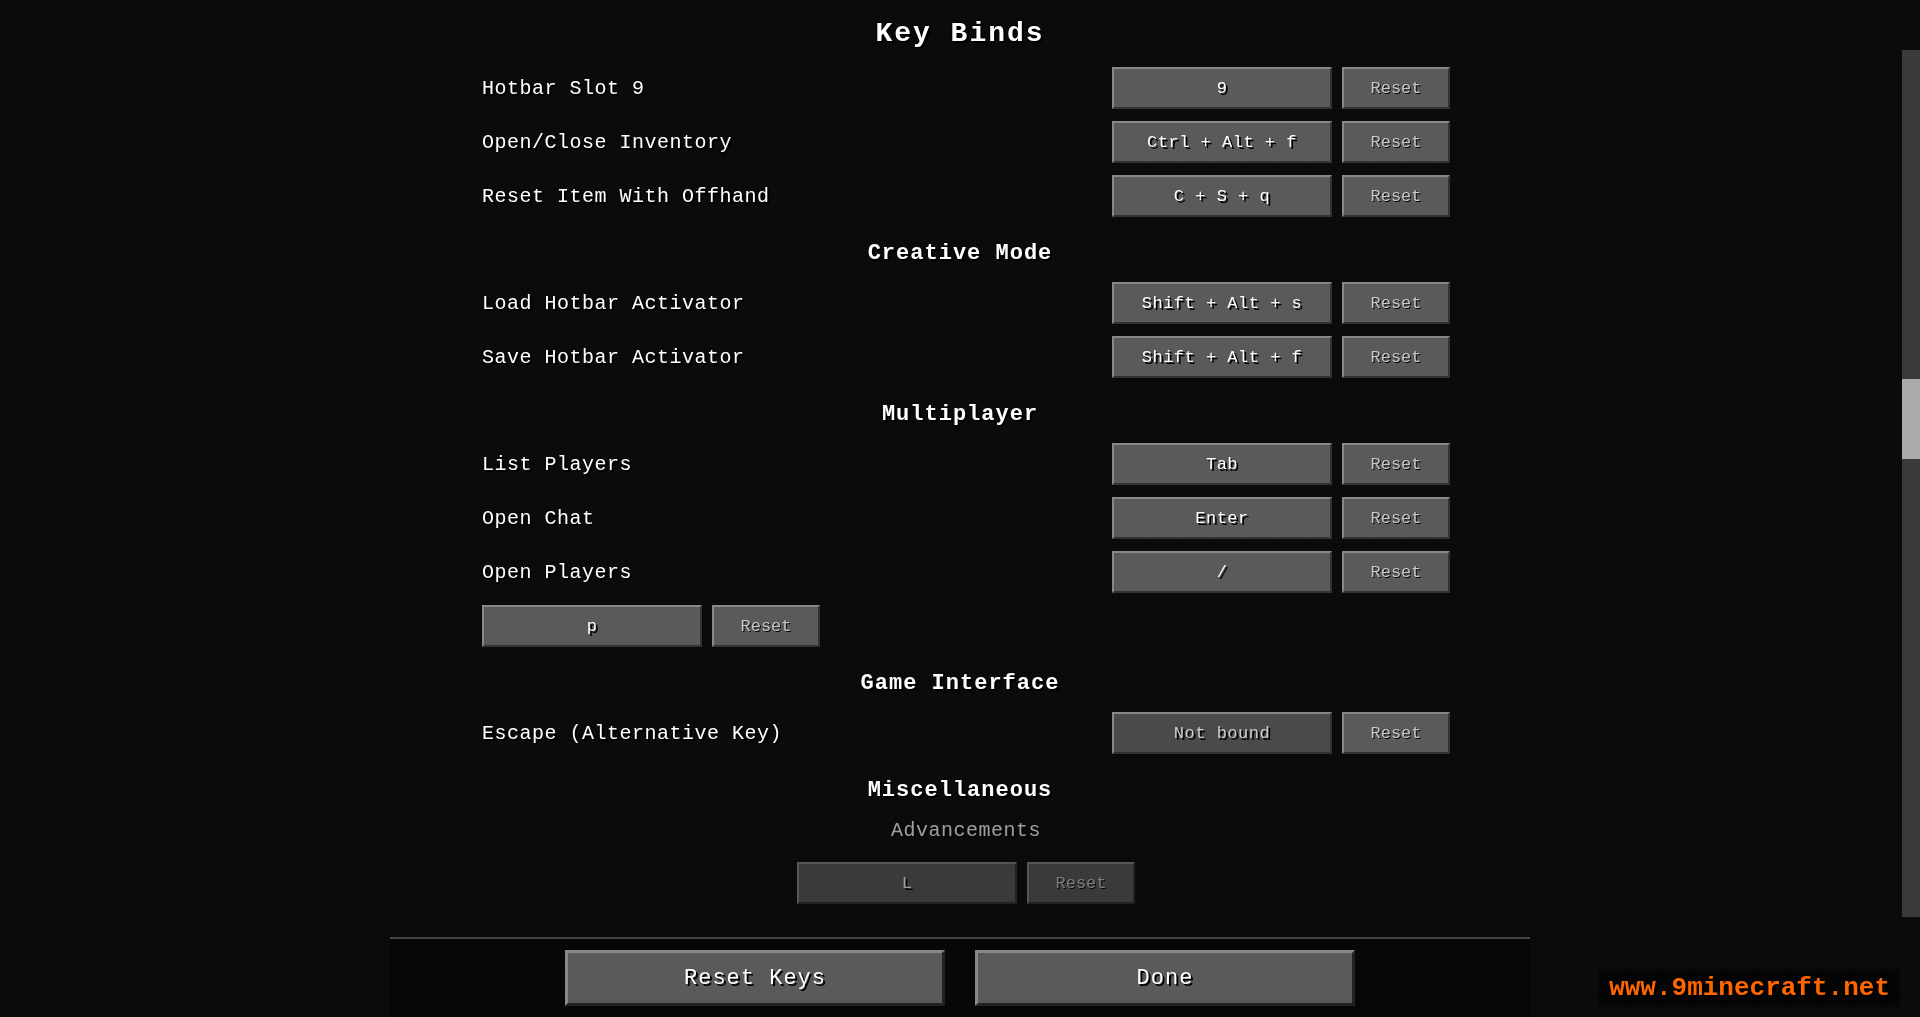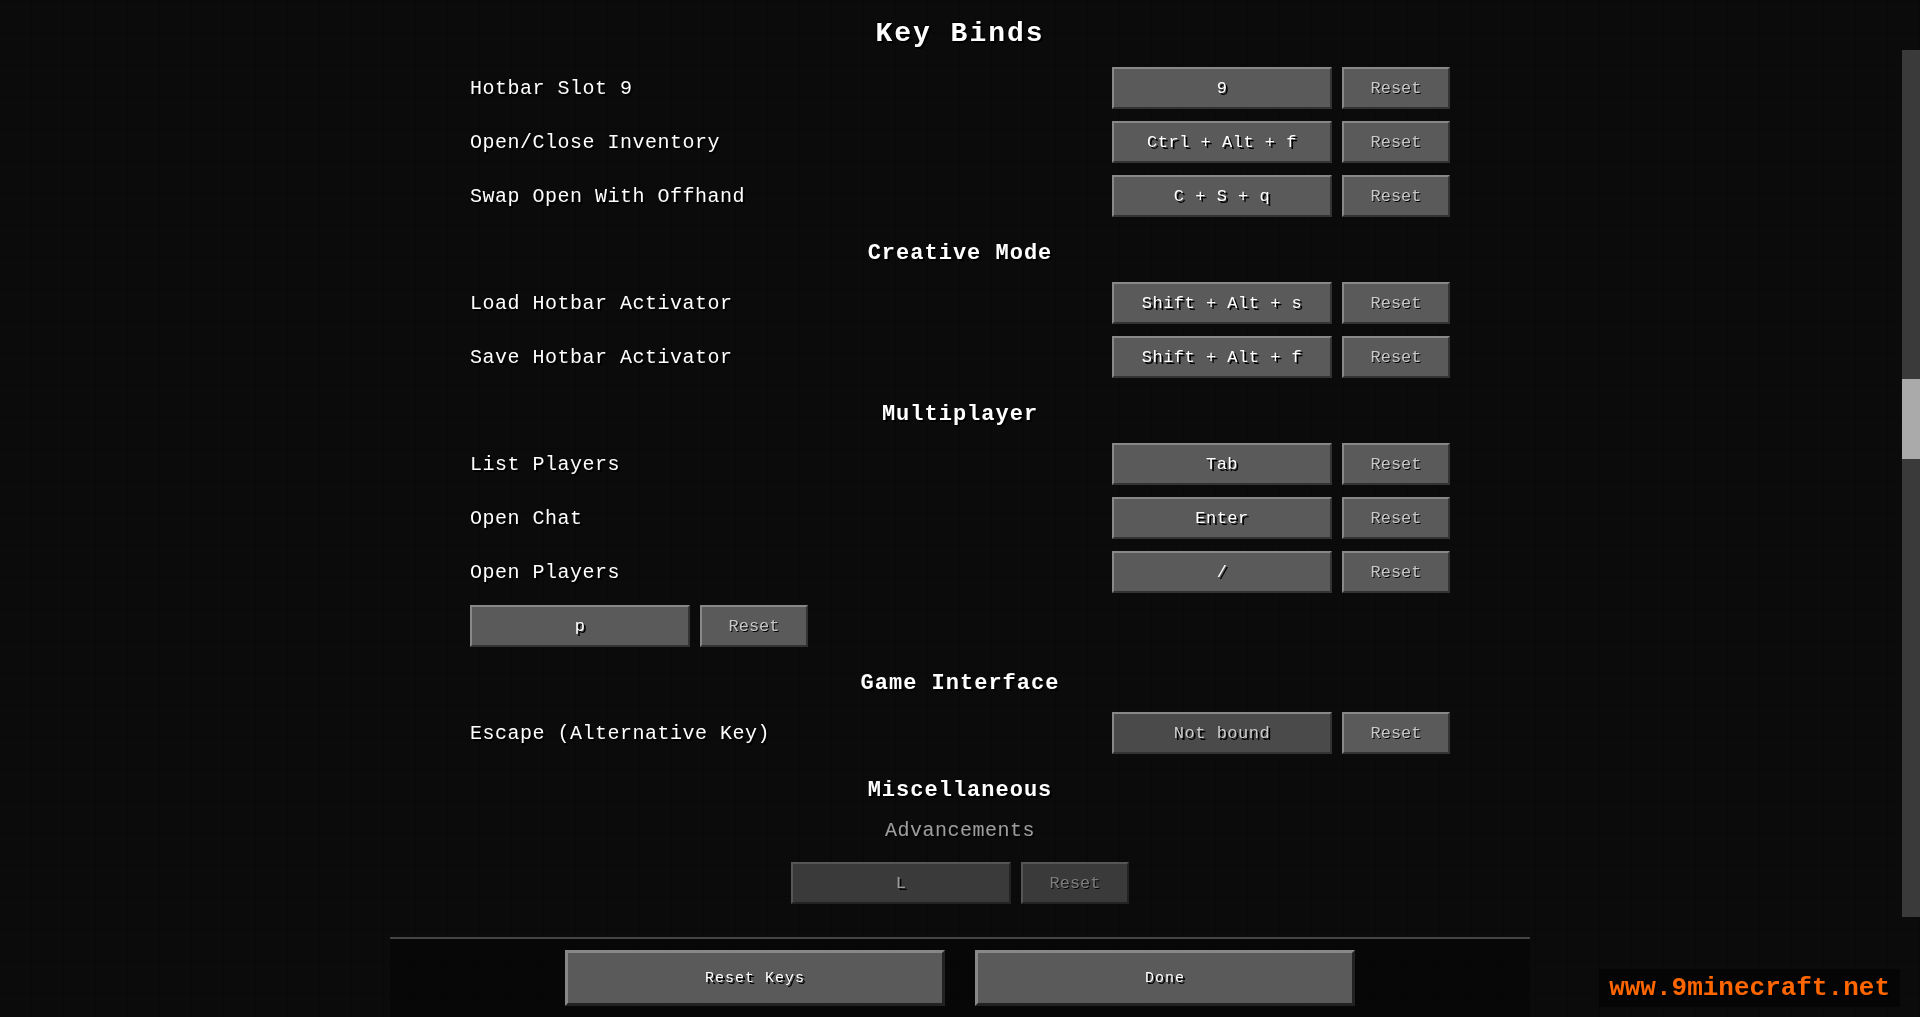--- a/index.html
+++ b/index.html
@@ -80,20 +80,21 @@
       letter-spacing: 1px;
       text-shadow: 2px 2px 0 #000;
     }
 
     .keybind-row {
       display: flex;
       align-items: center;
       justify-content: space-between;
       padding: 6px 0;
       gap: 20px;
+      margin-left: 12px;
     }
 
     .keybind-label {
       color: #ffffff;
       font-family: 'Courier New', monospace;
       font-size: 20px;
       flex: 1;
       text-shadow: 2px 2px 0 #000;
       letter-spacing: 0.5px;
     }
@@ -170,21 +171,21 @@
 
     .bottom-button {
       width: 380px;
       height: 56px;
       background: #5a5a5a;
       border: 3px solid #888;
       border-bottom-color: #222;
       border-right-color: #222;
       color: #ffffff;
       font-family: 'Courier New', monospace;
-      font-size: 15px;
+      font-size: 22px;
       cursor: pointer;
       text-align: center;
       display: flex;
       align-items: center;
       justify-content: center;
       text-shadow: 2px 2px 0 #000;
       letter-spacing: 1px;
     }
 
     .watermark {
@@ -228,21 +229,21 @@
         </div>
       </div>
       <div class="keybind-row">
         <span class="keybind-label">Open/Close Inventory</span>
         <div class="keybind-controls">
           <button class="key-button">Ctrl + Alt + f</button>
           <button class="reset-button">Reset</button>
         </div>
       </div>
       <div class="keybind-row">
-        <span class="keybind-label">Swap Open With Offhand</span>
+        <span class="keybind-label">Reset Item With Offhand</span>
         <div class="keybind-controls">
           <button class="key-button">C + S + q</button>
           <button class="reset-button">Reset</button>
         </div>
       </div>
 
       <div class="section-header">Creative Mode</div>
       <div class="keybind-row">
         <span class="keybind-label">Load Hotbar Activator</span>
         <div class="keybind-controls">

